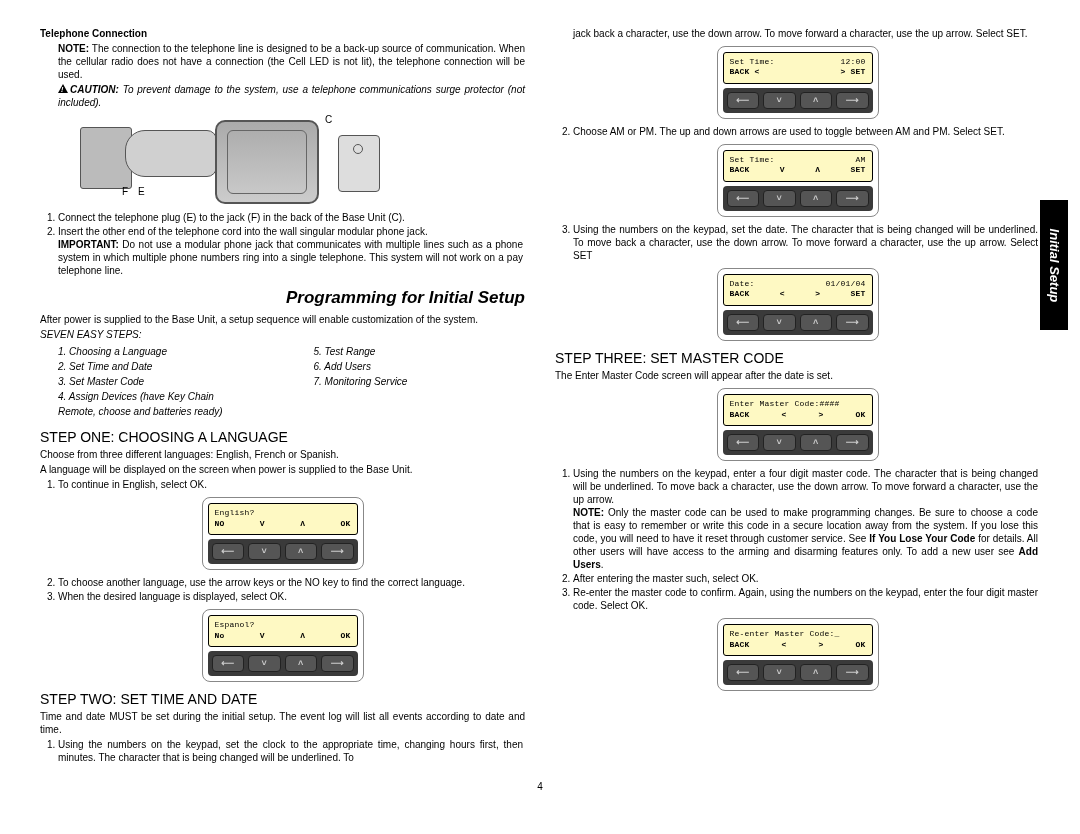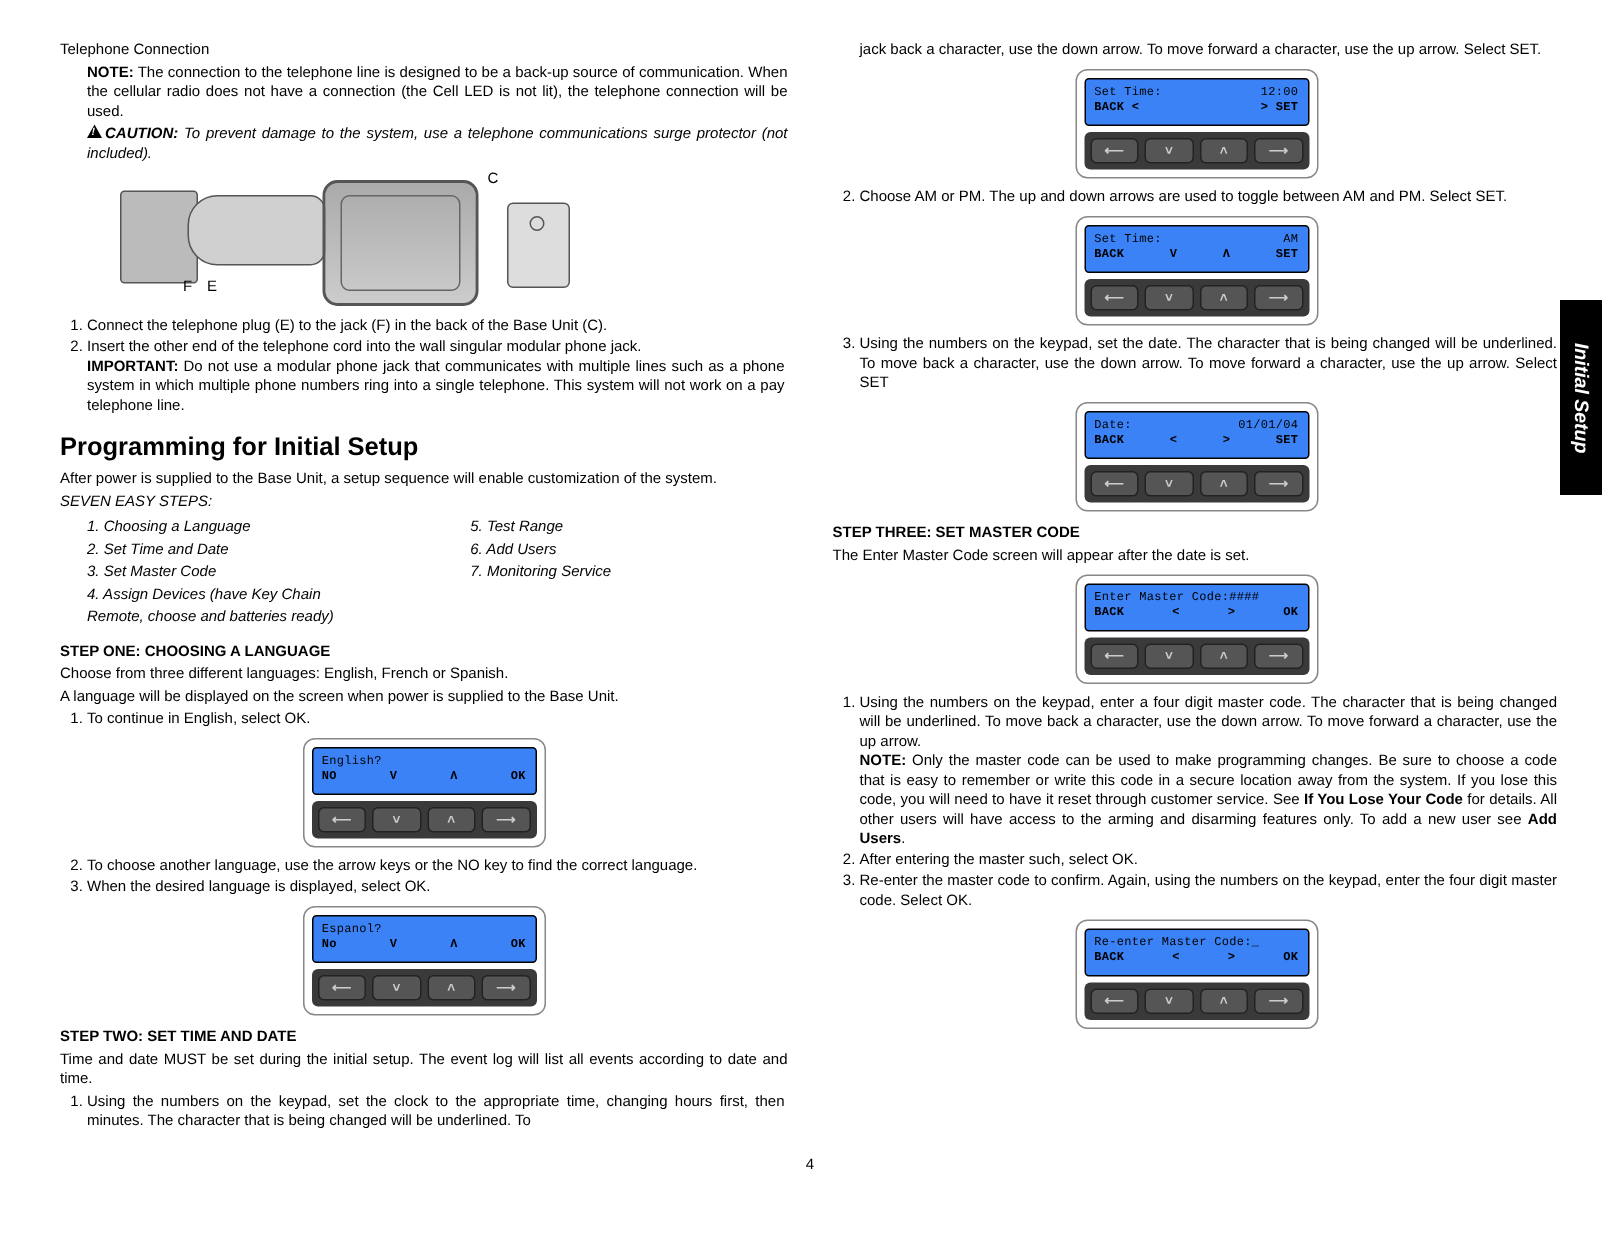--- a/index.html
+++ b/index.html
@@ -35,32 +35,34 @@
     justify-content: center;
   }
   .side-tab span {
     transform: rotate(90deg);
     white-space: nowrap;
     font-style: italic;
     font-weight: bold;
     font-size: 13px;
   }
   .h-sub {
-    font-weight: normal;
+    font-weight: bold;
     font-size: 10px;
     margin: 2px 0 2px 0;
   }
   .h-section {
     font-weight: bold;
+    font-style: italic;
     font-size: 17px;
     margin: 10px 0 4px 0;
+    text-align: right;
   }
   .h-step {
-    font-weight: bold;
-    font-size: 10px;
+    font-weight: normal;
+    font-size: 14px;
     margin: 8px 0 2px 0;
   }
   p { margin: 2px 0; }
   .indent { margin-left: 18px; }
   .indent p { text-align: justify; }
   .justify { text-align: justify; }
   .italic { font-style: italic; }
   .bold { font-weight: bold; }
   .caution-icon {
     display: inline-block;
@@ -99,21 +101,21 @@
   
   .device {
     width: 150px;
     margin: 6px auto 6px auto;
     border: 1px solid #888;
     border-radius: 8px;
     padding: 5px;
     background: #fff;
   }
   .device .screen {
-    background: #3b82f6;
+    background: #fef9c3;
     border: 1px solid #000;
     border-radius: 3px;
     padding: 4px 6px;
     font-family: "Courier New", monospace;
     font-size: 8px;
     line-height: 1.3;
     min-height: 22px;
     letter-spacing: 0.2px;
   }
   .device .screen .l2 {

